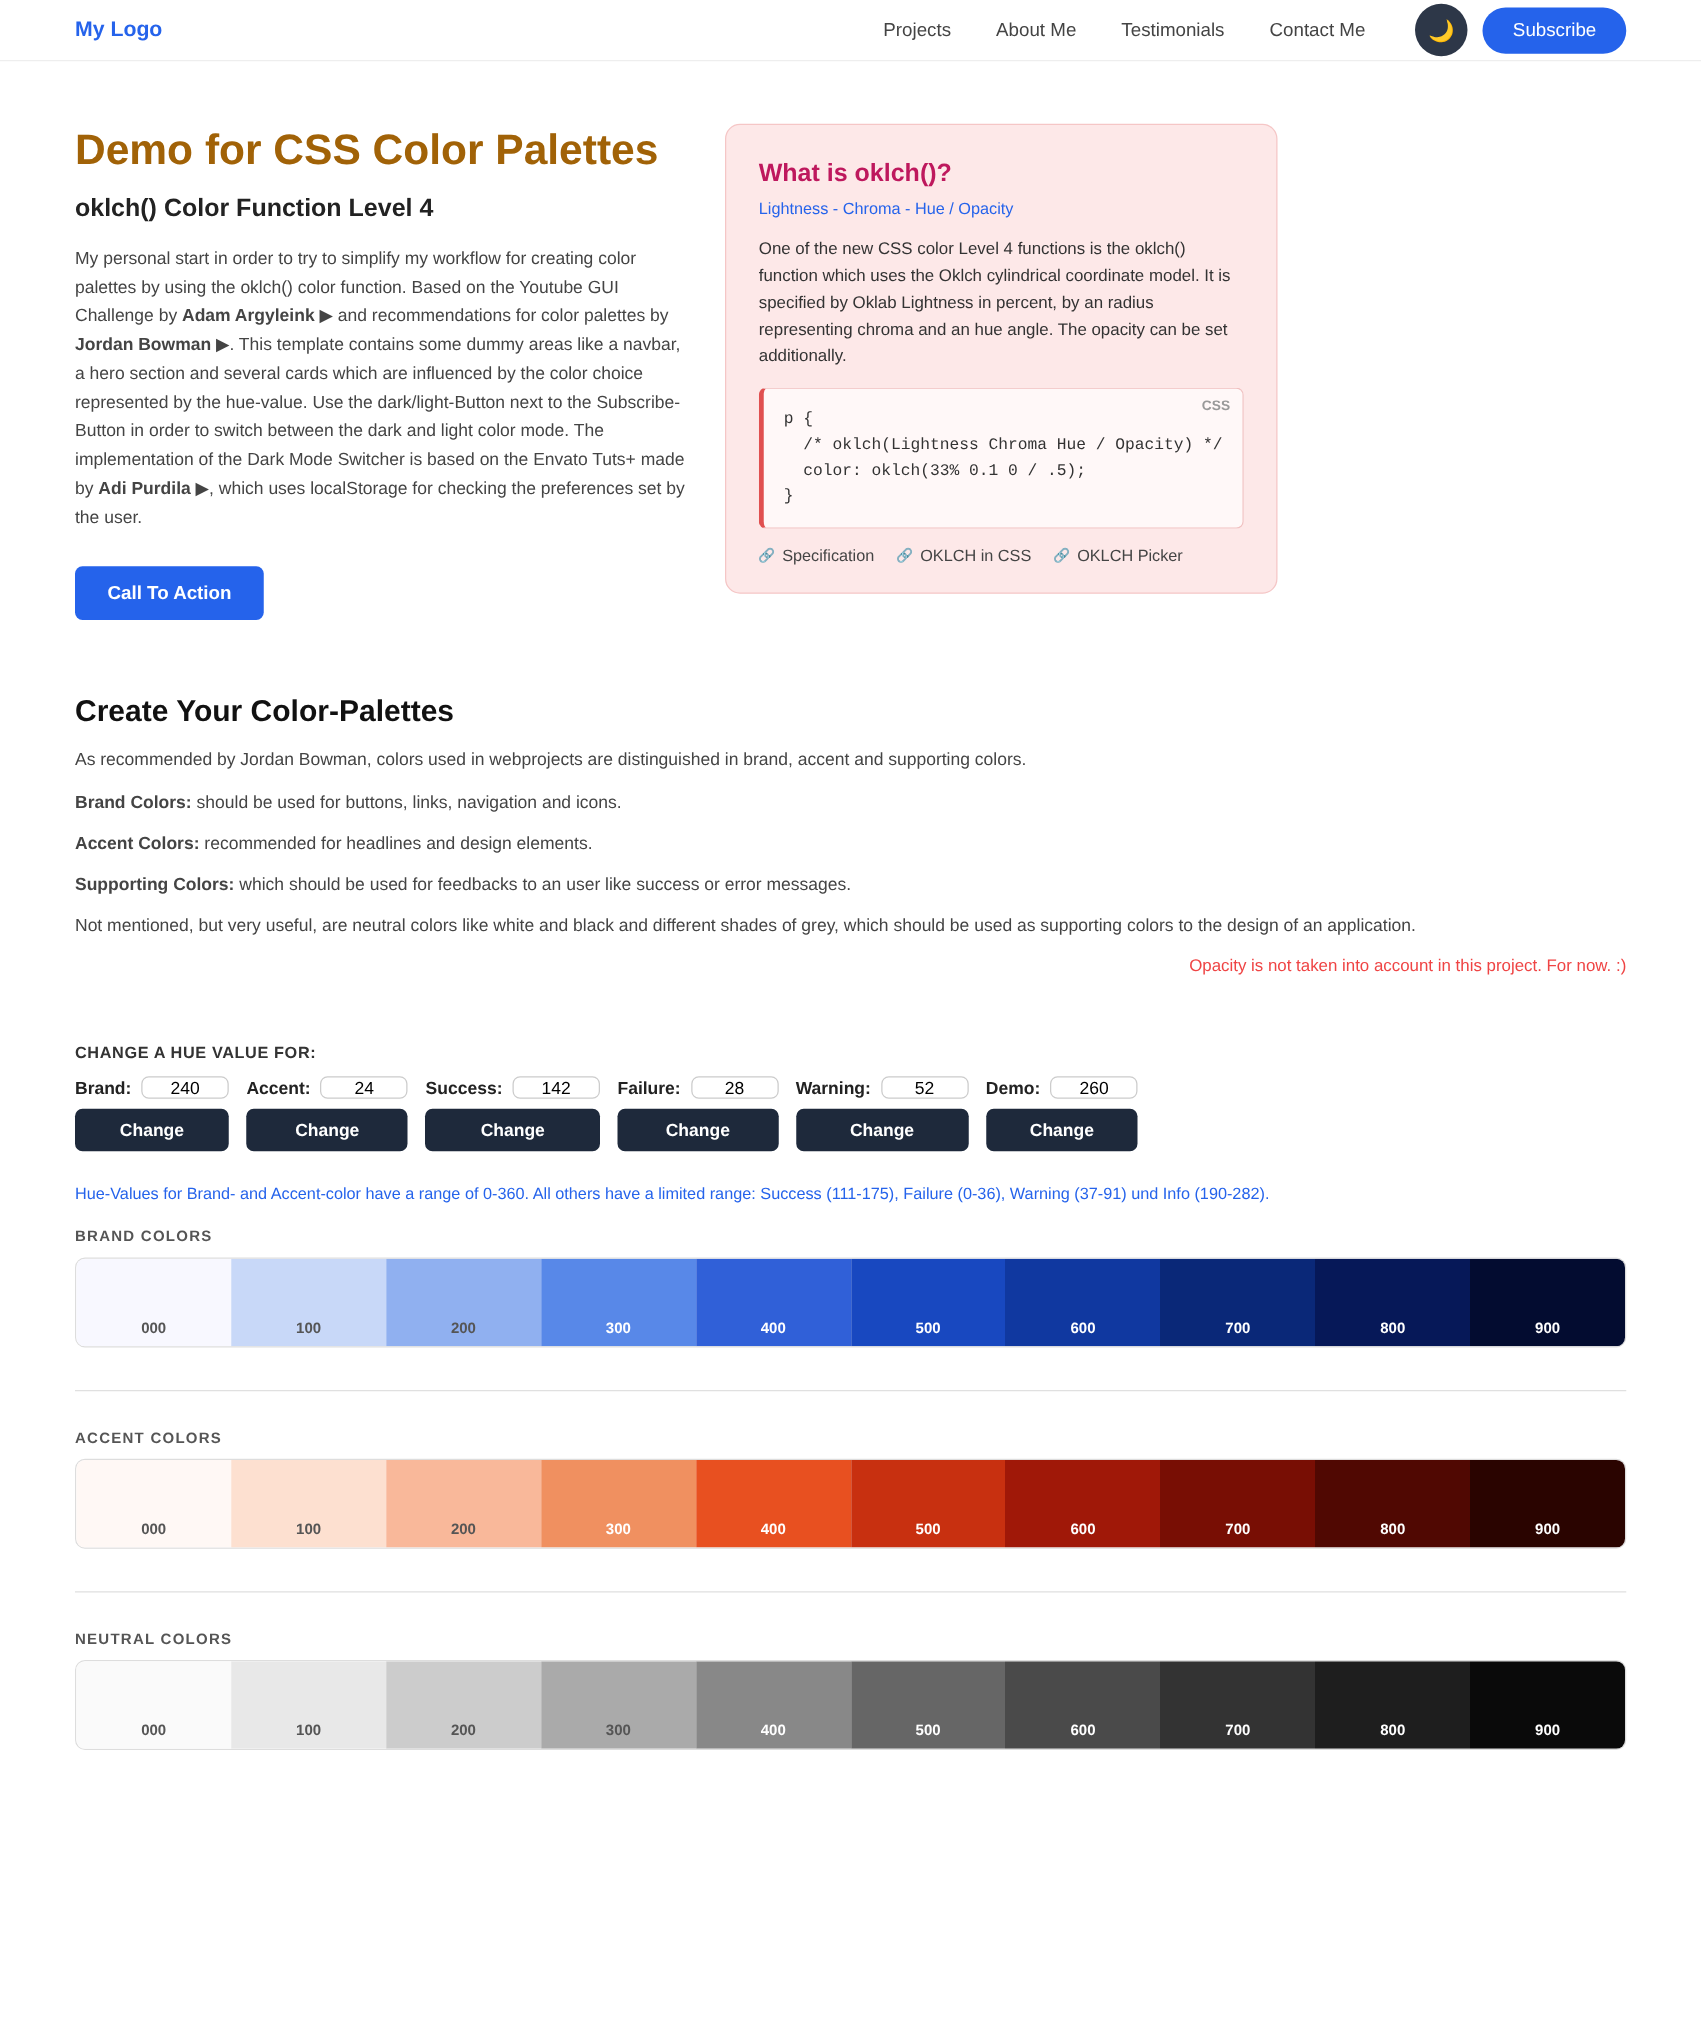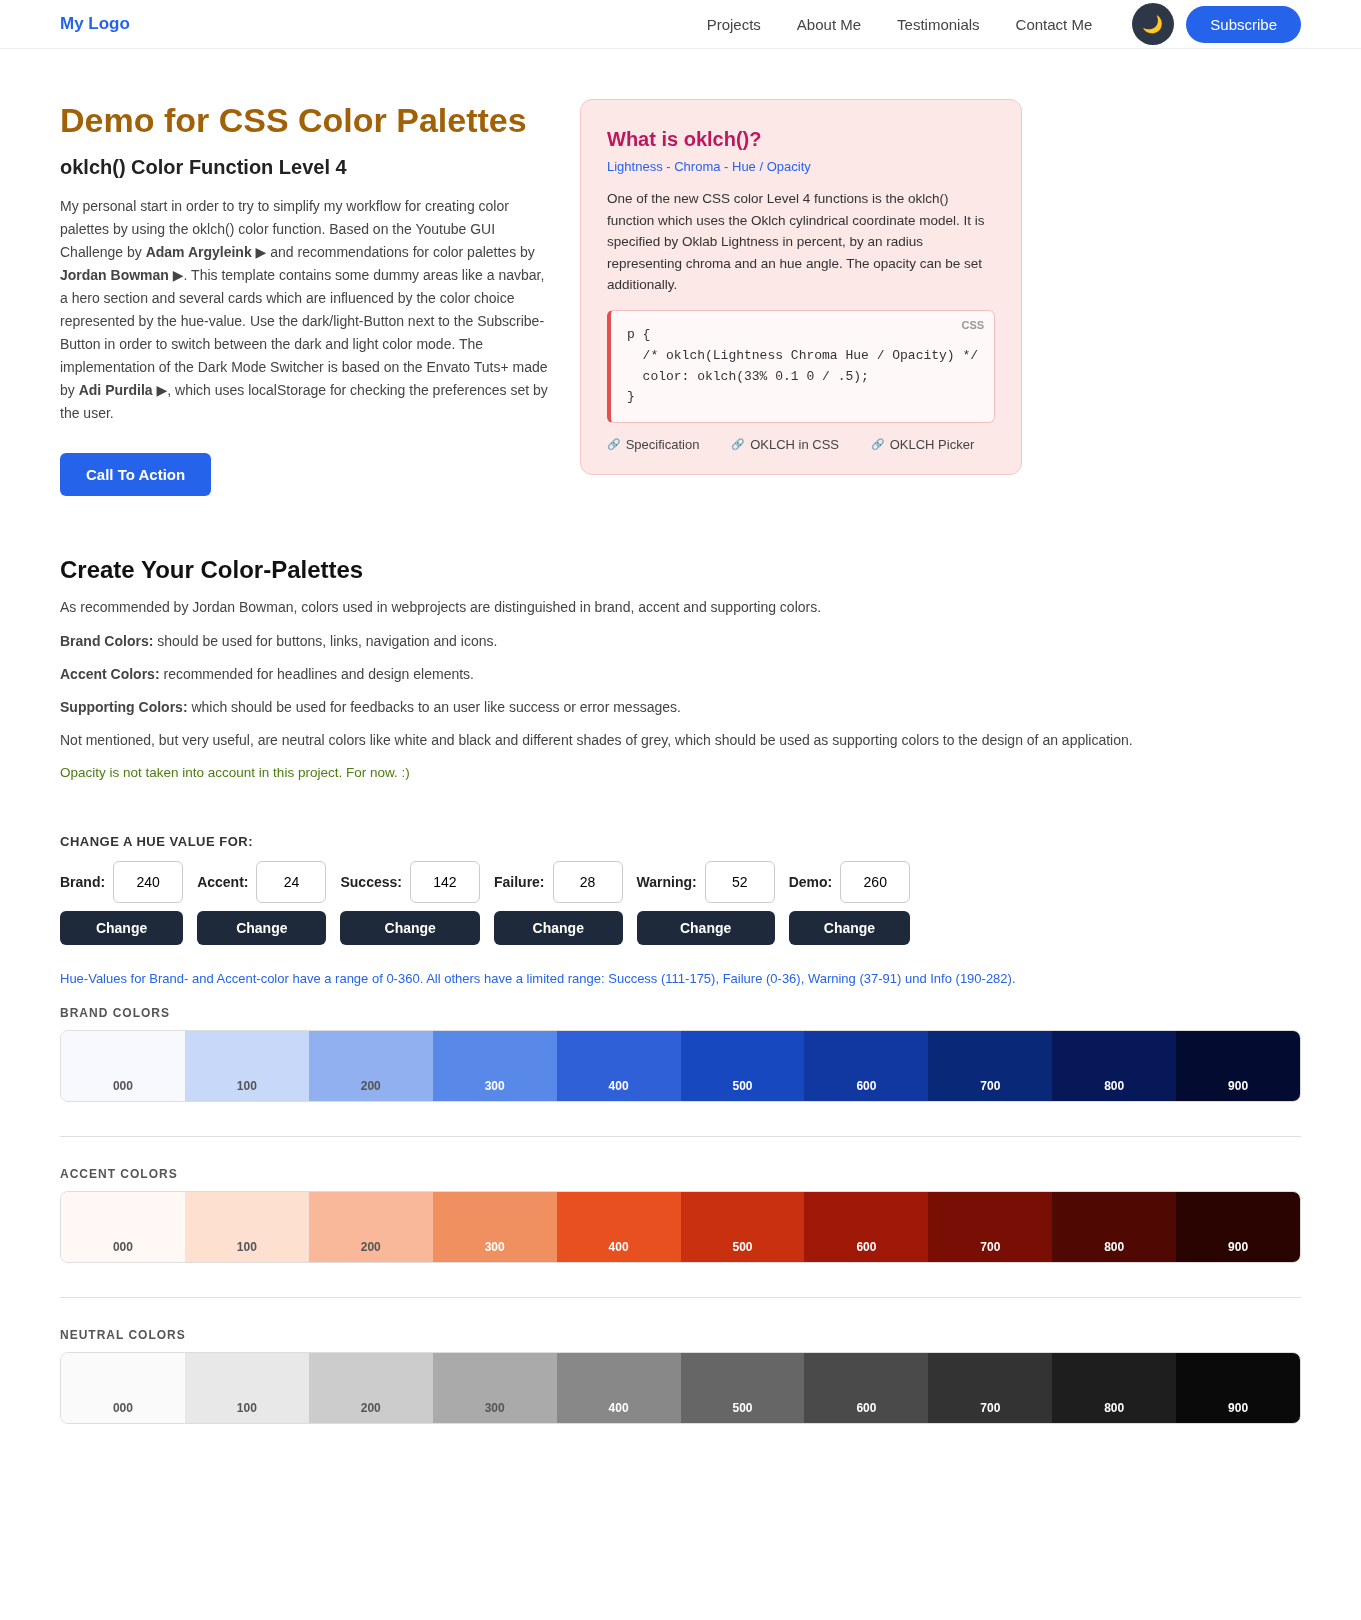--- a/index.html
+++ b/index.html
@@ -142,21 +142,21 @@
     }
     .code-block pre {
       font-family: 'Courier New', monospace;
       font-size: 13px;
       color: #333;
       line-height: 1.6;
       white-space: pre;
     }
     .card-links {
       display: flex;
-      gap: 32px;
+      gap: 18px;
       flex-wrap: wrap;
     }
     .card-links a {
       color: #444;
       font-size: 13px;
       text-decoration: none;
       display: flex; align-items: center; gap: 5px;
     }
     .card-links a:before {
       content: '🔗';
@@ -173,22 +173,23 @@
       margin-bottom: 12px;
     }
     .section p {
       font-size: 14px;
       color: #444;
       line-height: 1.65;
       margin-bottom: 10px;
     }
     .section p strong { font-weight: 700; }
     .section p.note {
-      color: #4d7c0f;
+      color: #ef4444;
       font-size: 13.5px;
+      text-align: right;
     }
     
     .hue-section {
       padding: 10px 60px 20px;
     }
     .hue-label {
       font-size: 13px;
       font-weight: 700;
       color: #333;
       margin-bottom: 12px;
@@ -205,21 +206,21 @@
       align-items: center;
       gap: 8px;
     }
     .hue-row label {
       font-size: 14px;
       font-weight: 600;
       white-space: nowrap;
     }
     .hue-input {
       width: 70px;
-      padding: 12px 10px;
+      padding: 0 10px;
       border: 1px solid #ccc;
       border-radius: 6px;
       font-size: 14px;
       text-align: center;
     }
     .change-btn {
       background: #1e293b;
       color: #fff;
       border: none;
       border-radius: 6px;

